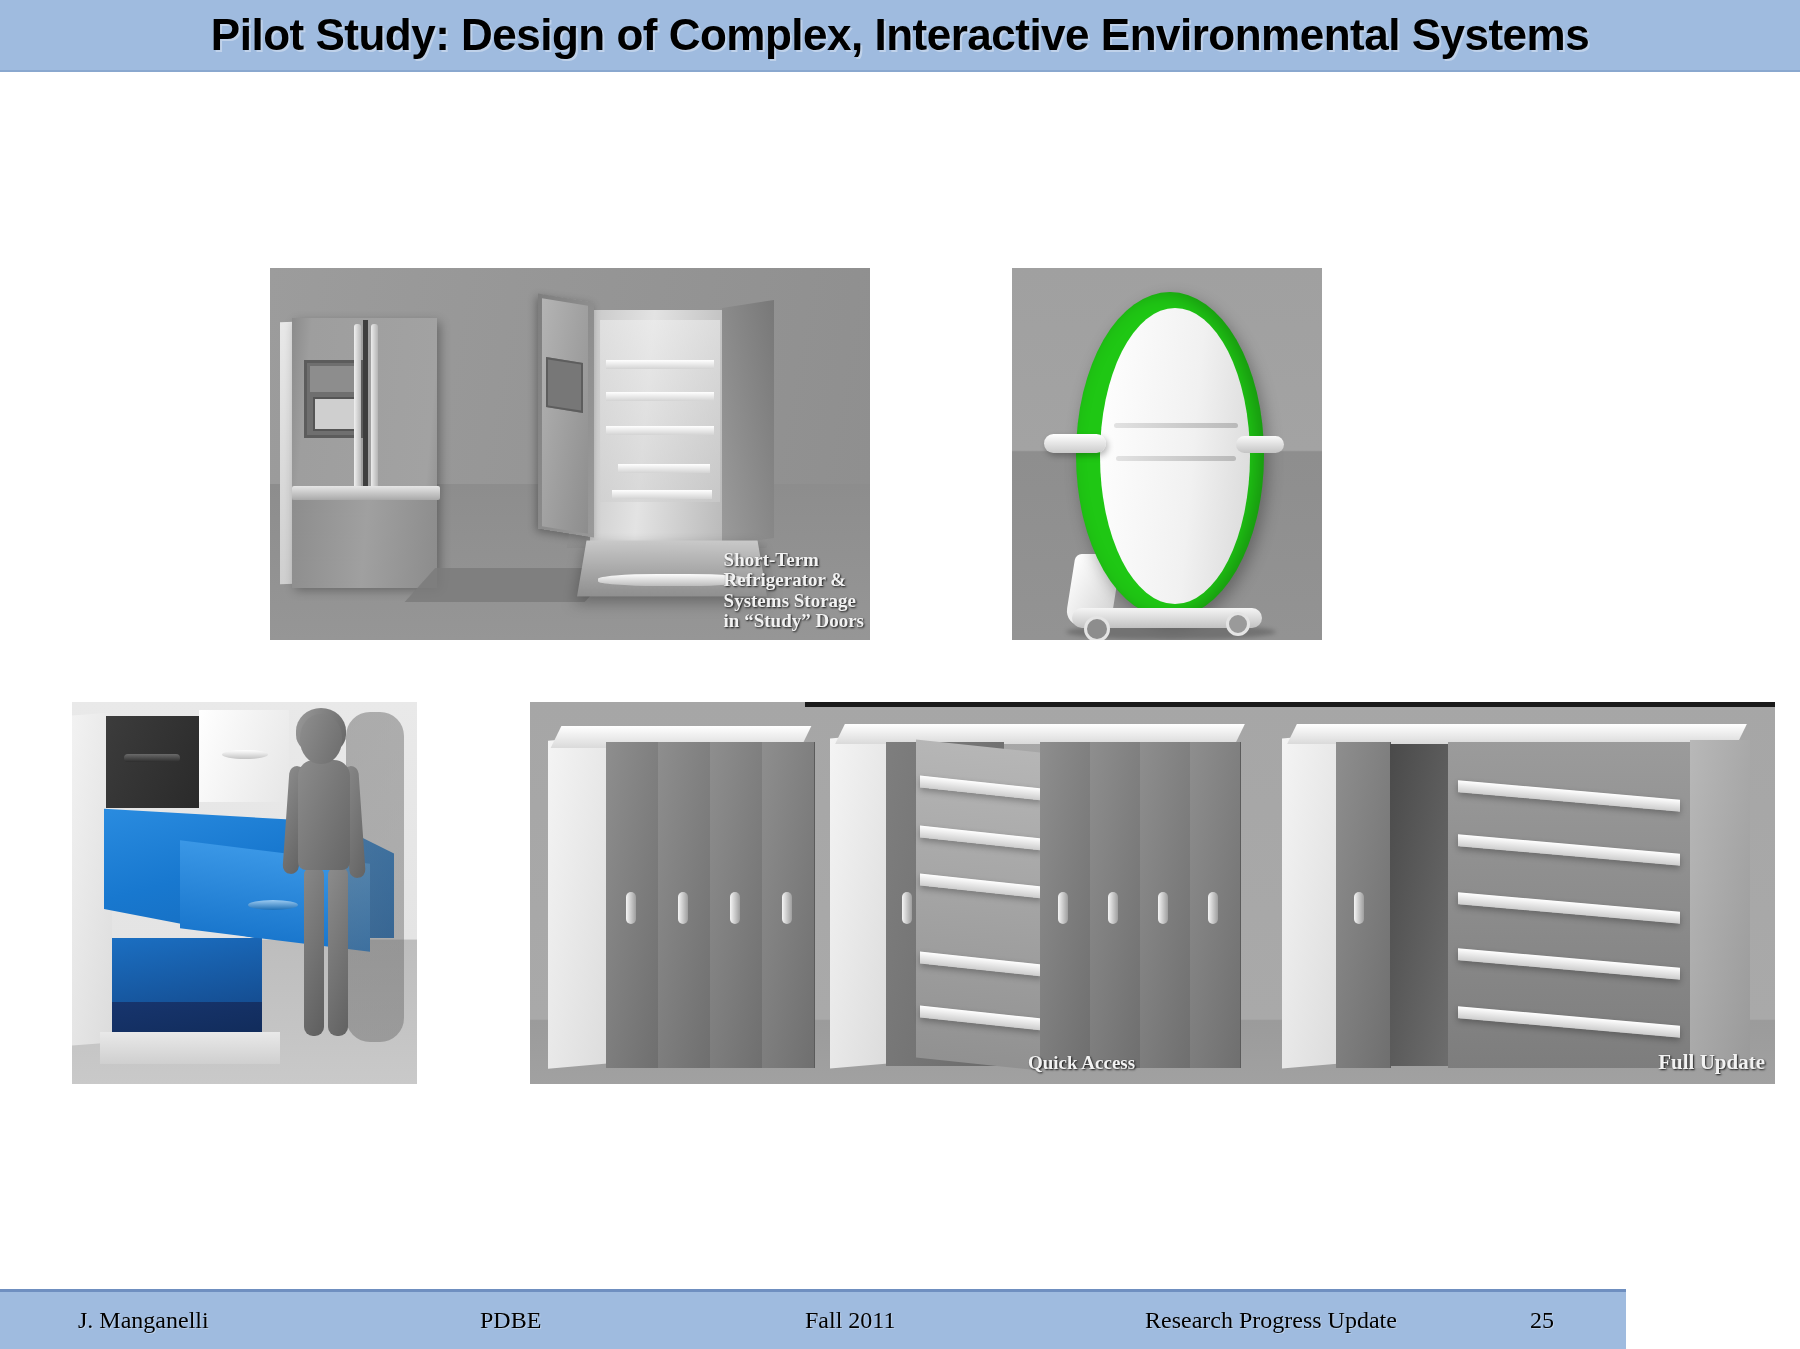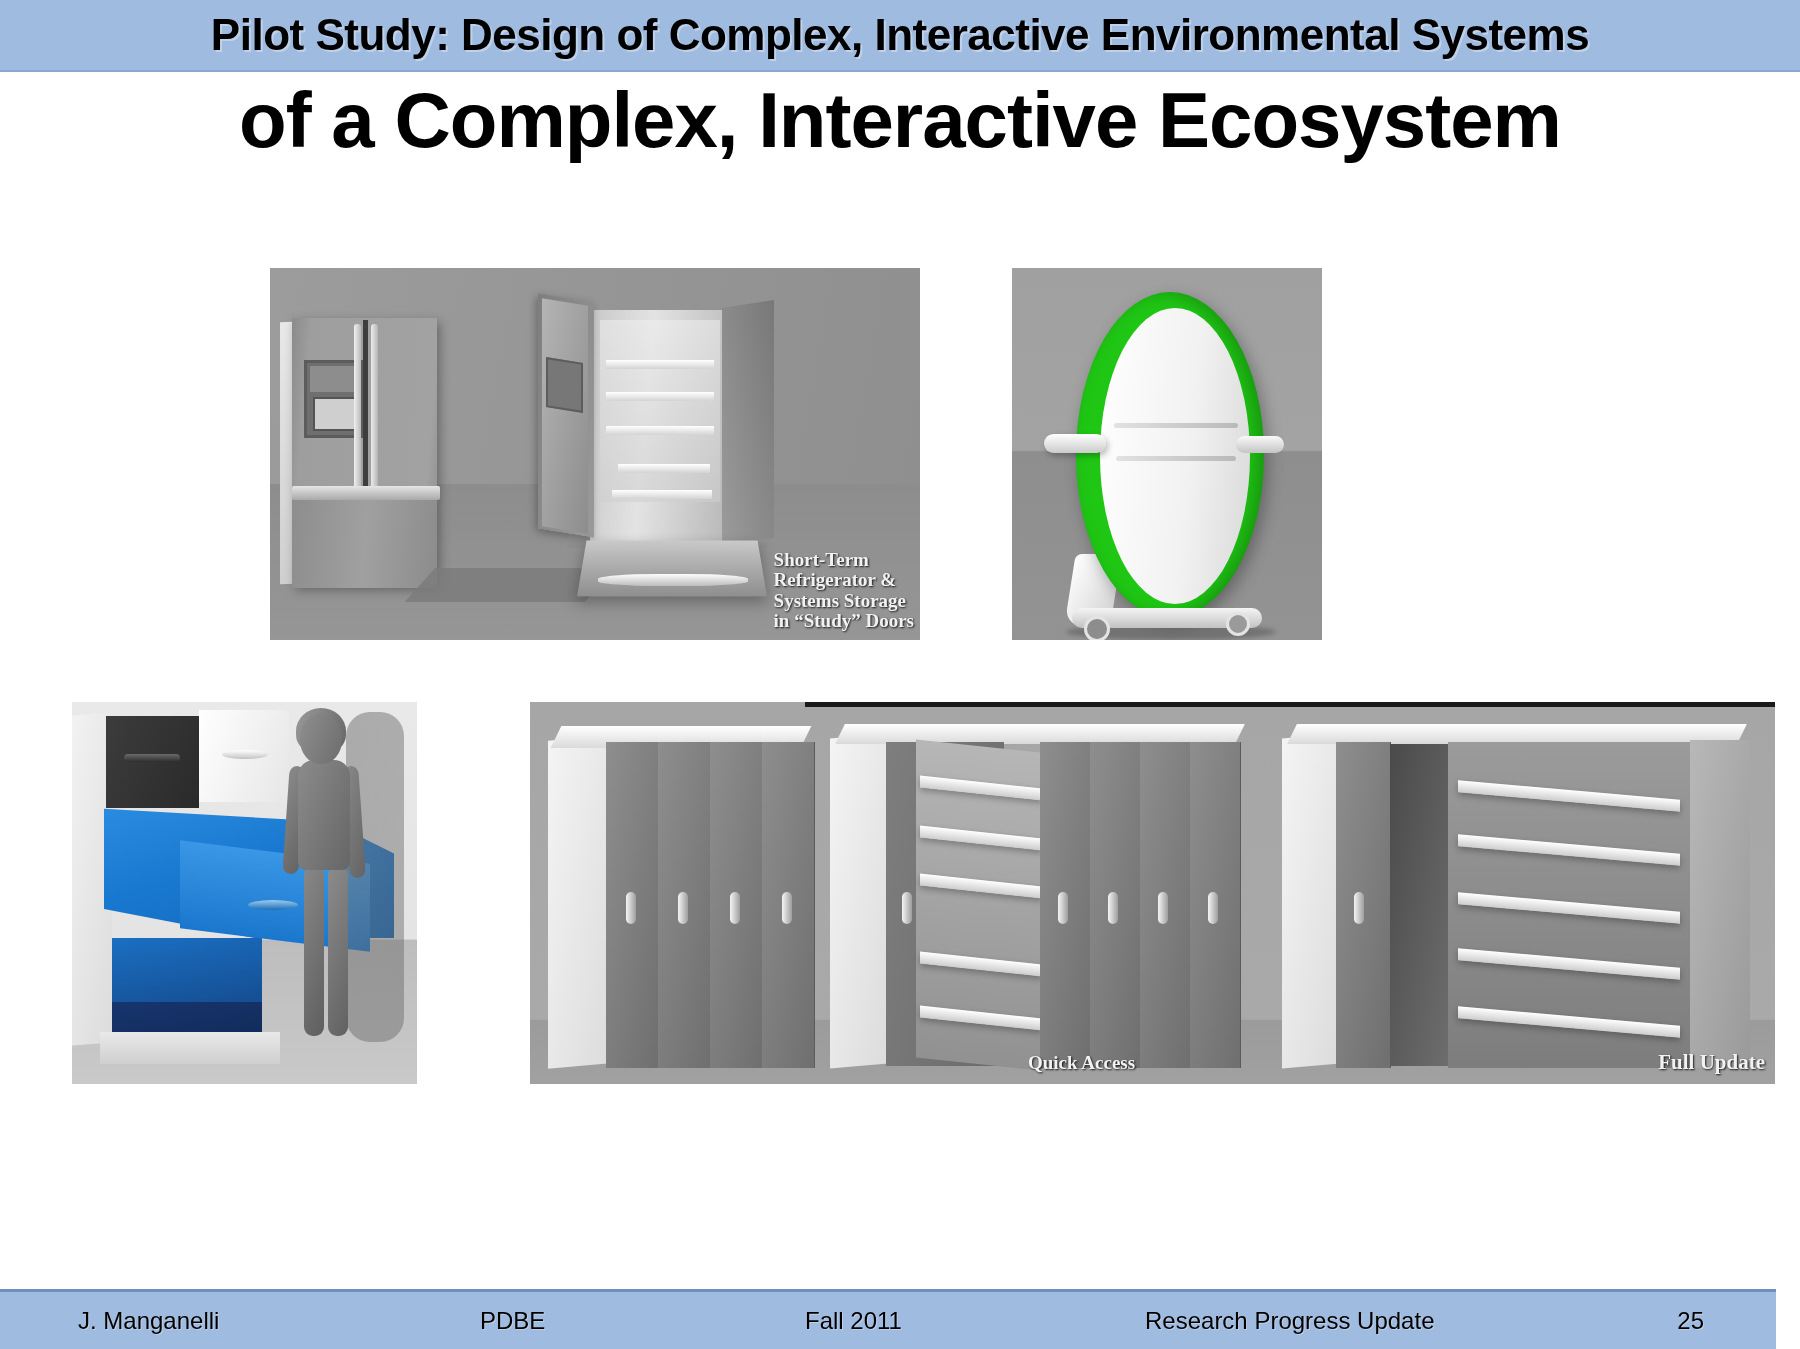--- a/index.html
+++ b/index.html
@@ -25,21 +25,21 @@
   .slide-title{
     position:absolute;left:0;top:78px;width:1800px;
     text-align:center;font-size:78px;font-weight:700;color:#000;
     line-height:1.08;letter-spacing:-1px;
   }
   .slide-title .line{display:block;}
   
   .media{position:absolute;left:0;top:0;width:1800px;height:1349px;}
   .fig{position:absolute;overflow:hidden;background:#8f8f8f;}
   
-  #fig-fridges{left:270px;top:268px;width:650px;height:372px;
+  #fig-fridges{left:270px;top:268px;width:600px;height:372px;
     background:linear-gradient(180deg,#949494 0%,#9a9a9a 52%,#8a8a8a 52.5%,#8e8e8e 100%);}
   .fl-wall{position:absolute;left:0;top:0;width:100%;height:58%;
     background:linear-gradient(100deg,#9c9c9c,#8f8f8f);}
   .fl-floor{position:absolute;left:0;top:58%;width:100%;height:42%;
     background:linear-gradient(180deg,#8d8d8d,#969696);}
   
   .cf-body{position:absolute;left:22px;top:50px;width:145px;height:268px;
     background:linear-gradient(95deg,#8b8b8b 0%,#9e9e9e 12%,#a2a2a2 88%,#8d8d8d 100%);
     box-shadow:3px 4px 10px rgba(0,0,0,.32);}
   .cf-side{position:absolute;left:10px;top:54px;width:14px;height:262px;
@@ -219,43 +219,42 @@
     background:linear-gradient(180deg,#9b9b9b,#7d7d7d);}
   #cabC .cab-shelf{left:176px;width:222px;transform:skewY(5deg);}
   #cabC .s1{top:70px;} #cabC .s2{top:124px;} #cabC .s3{top:182px;}
   #cabC .s4{top:238px;} #cabC .s5{top:296px;}
   #cabC .rightwall{position:absolute;left:408px;top:20px;width:60px;height:328px;
     background:linear-gradient(100deg,#b8b8b8,#9a9a9a);}
   #cap-quick{left:498px;bottom:10px;font-size:19px;}
   #cap-full{right:10px;bottom:10px;font-size:21px;}
   
   .footer-band{
-    position:absolute;left:0;bottom:0;width:1776px;height:57px;
+    position:absolute;left:0;bottom:0;width:1626px;height:57px;
     background:#9fbbdf;border-top:3px solid #6f8fc0;
-    display:flex;align-items:center;
+    display:flex;align-items:center;font-family:Liberation Serif, serif;
   }
   .footer-band .cell{
     font-size:24px;color:#000;font-weight:400;white-space:nowrap;
     text-shadow:1px 1px 0 rgba(255,255,255,.3);
   }
   .fc-author{position:absolute;left:78px;}
   .fc-course{position:absolute;left:480px;}
   .fc-term{position:absolute;left:805px;}
   .fc-kind{position:absolute;left:1145px;text-align:center;}
   .fc-page{position:absolute;right:72px;}
 </style>
 </head>
 <body>
 
 <div class="header-band">
   <div class="htext">Pilot Study:  Design of Complex, Interactive Environmental Systems</div>
 </div>
 
 <div class="slide-title">
-  <span class="line">of a Complex, Interactive Ecosystem</span>
 </div>
 
 <div class="media">
 
   <div class="fig" id="fig-fridges">
     <div class="fl-wall"></div>
     <div class="fl-floor"></div>
 
     <div class="cf-side"></div>
     <div class="cf-body"></div>

